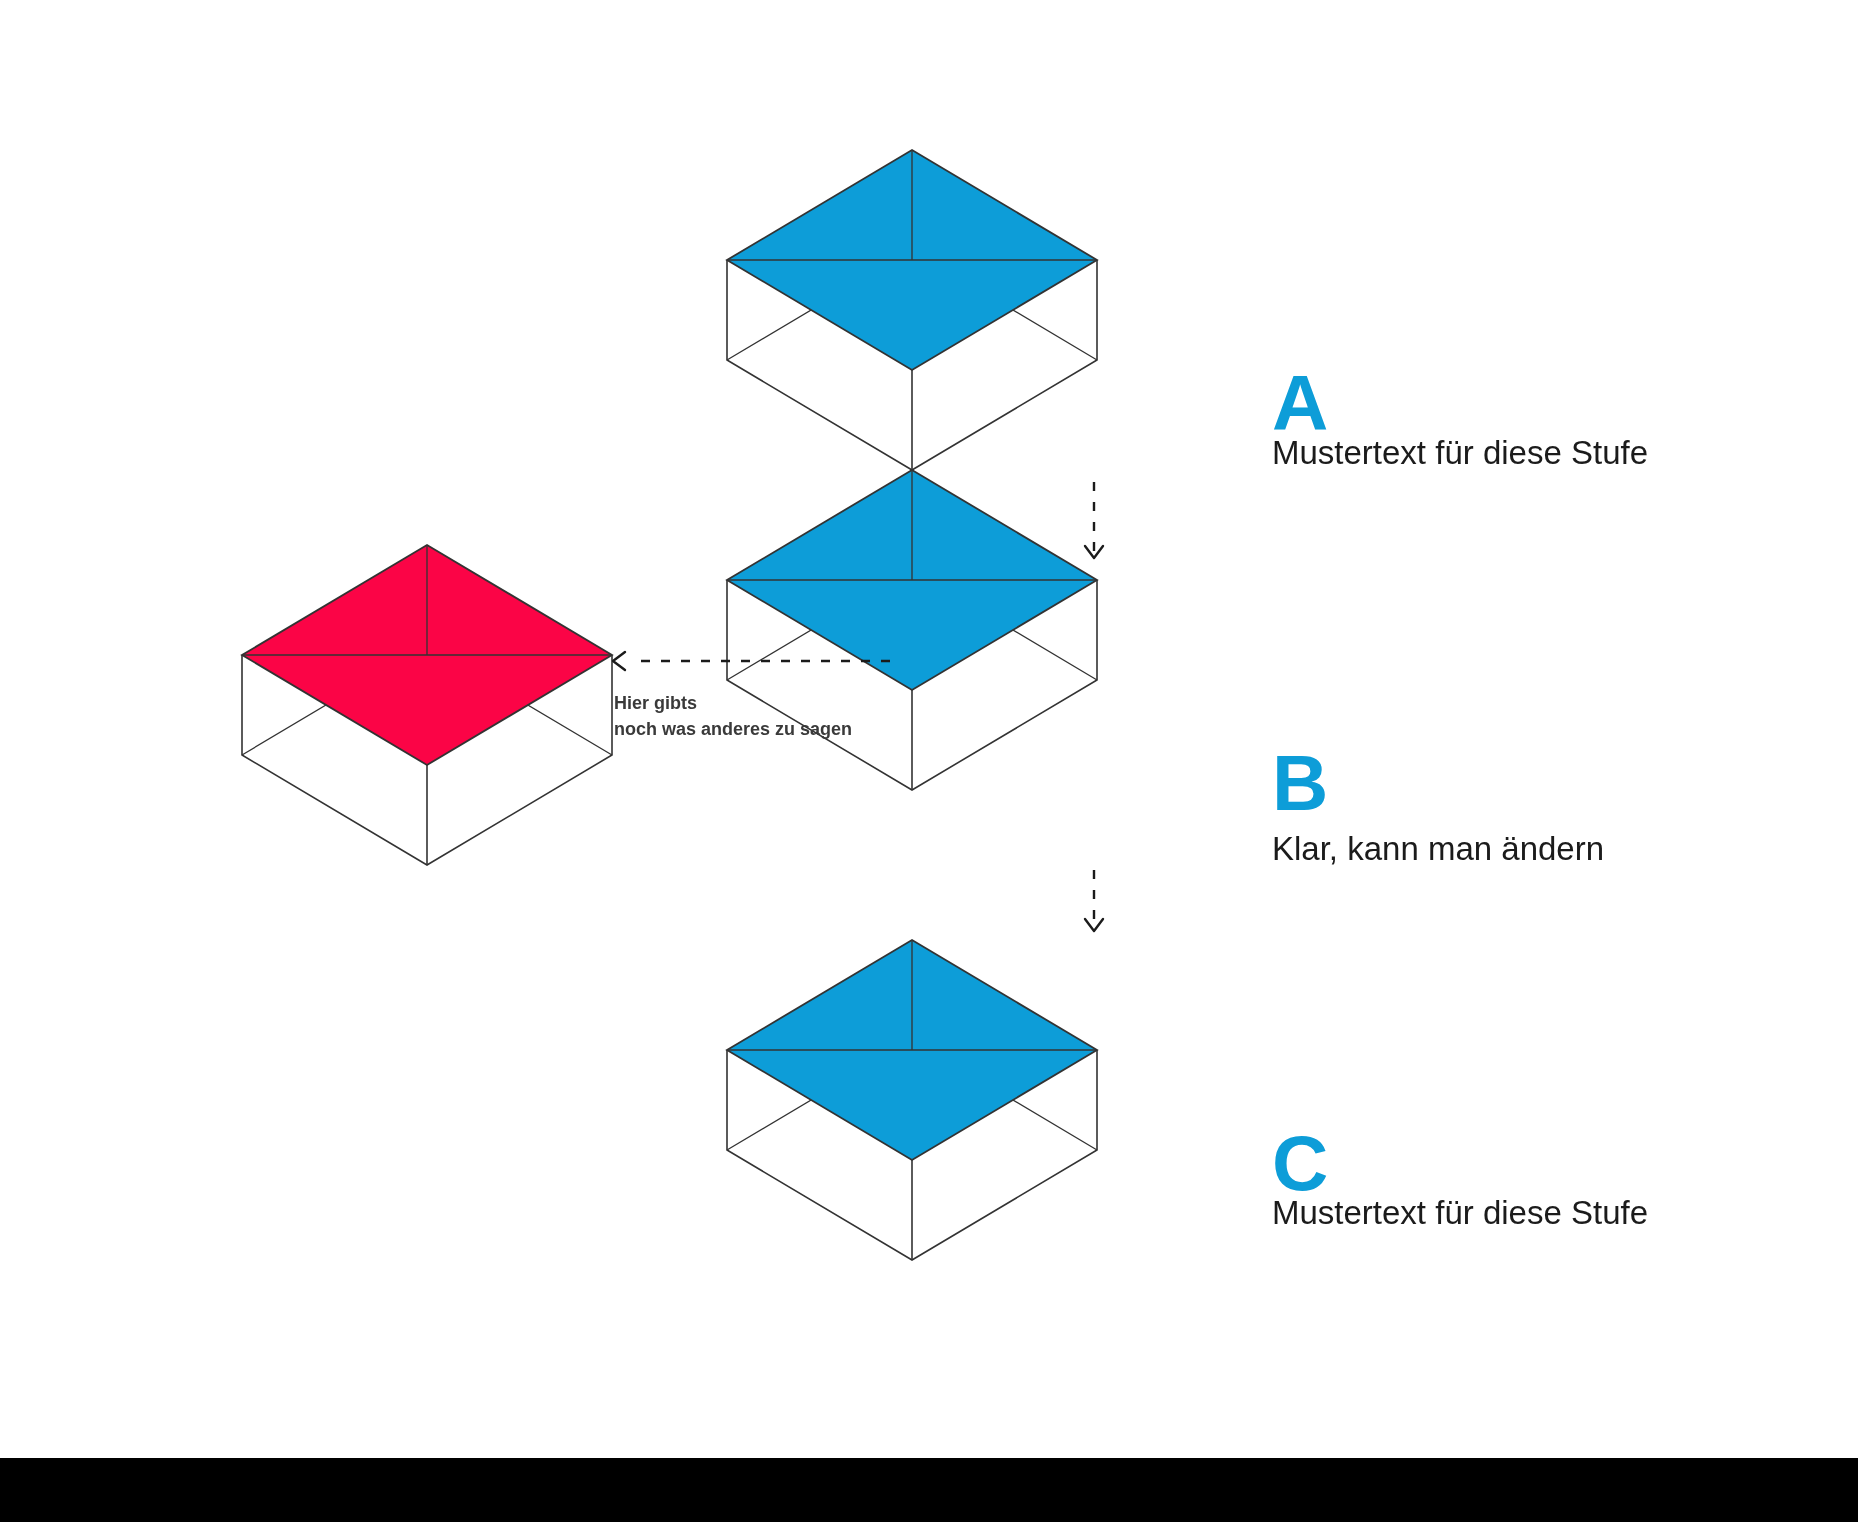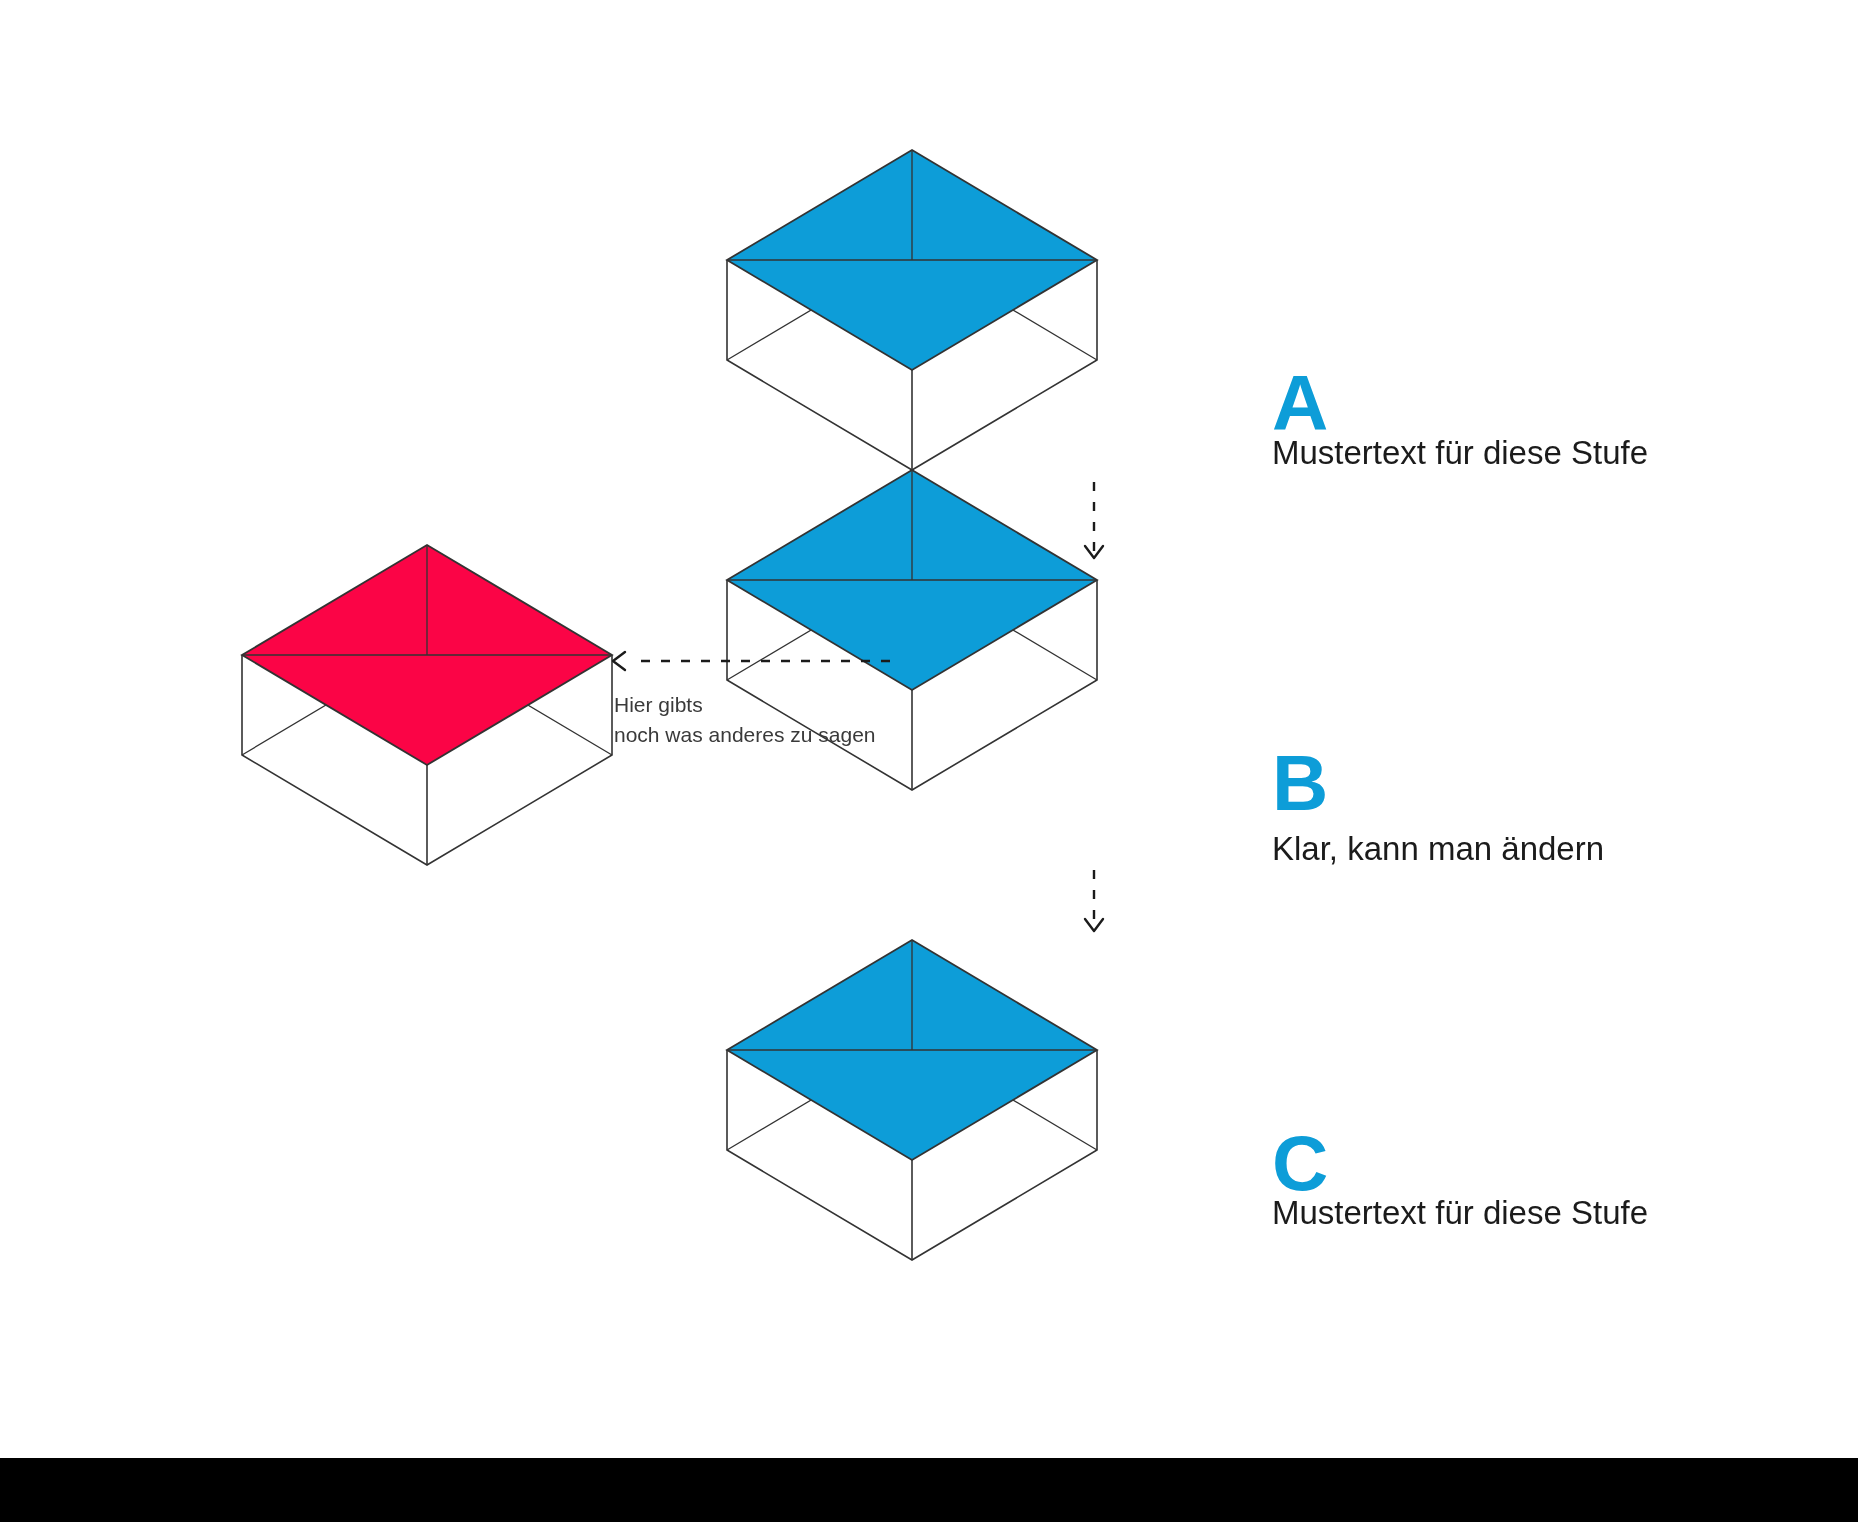--- a/index.html
+++ b/index.html
@@ -42,22 +42,22 @@
     color: #1b1b1b;
     font-size: 33px;
     font-weight: 400;
     line-height: 1.15;
     white-space: nowrap;
   }
   .note-text {
     position: absolute;
     font-family: "Liberation Sans", sans-serif;
     color: #3a3a3a;
-    font-size: 21px;
-    font-weight: 400;
+    font-size: 18px;
+    font-weight: 700;
     line-height: 1.45;
     white-space: pre-line;
   }
   #bottom-bar {
     position: absolute;
     left: 0;
     top: 1458px;
     width: 1858px;
     height: 64px;
     background: #000000;

